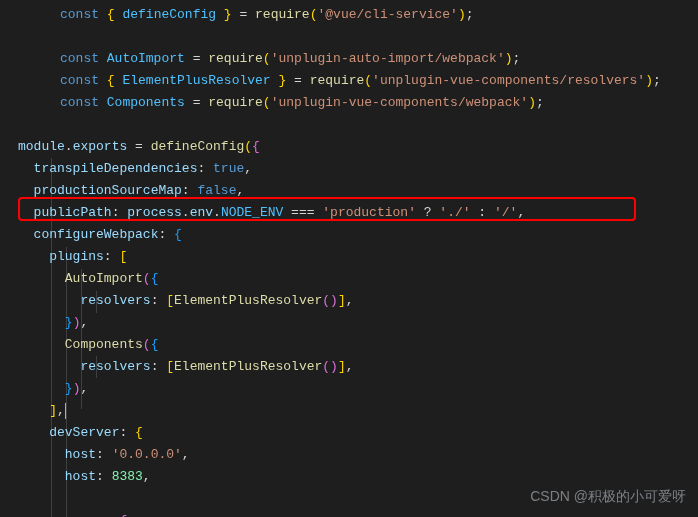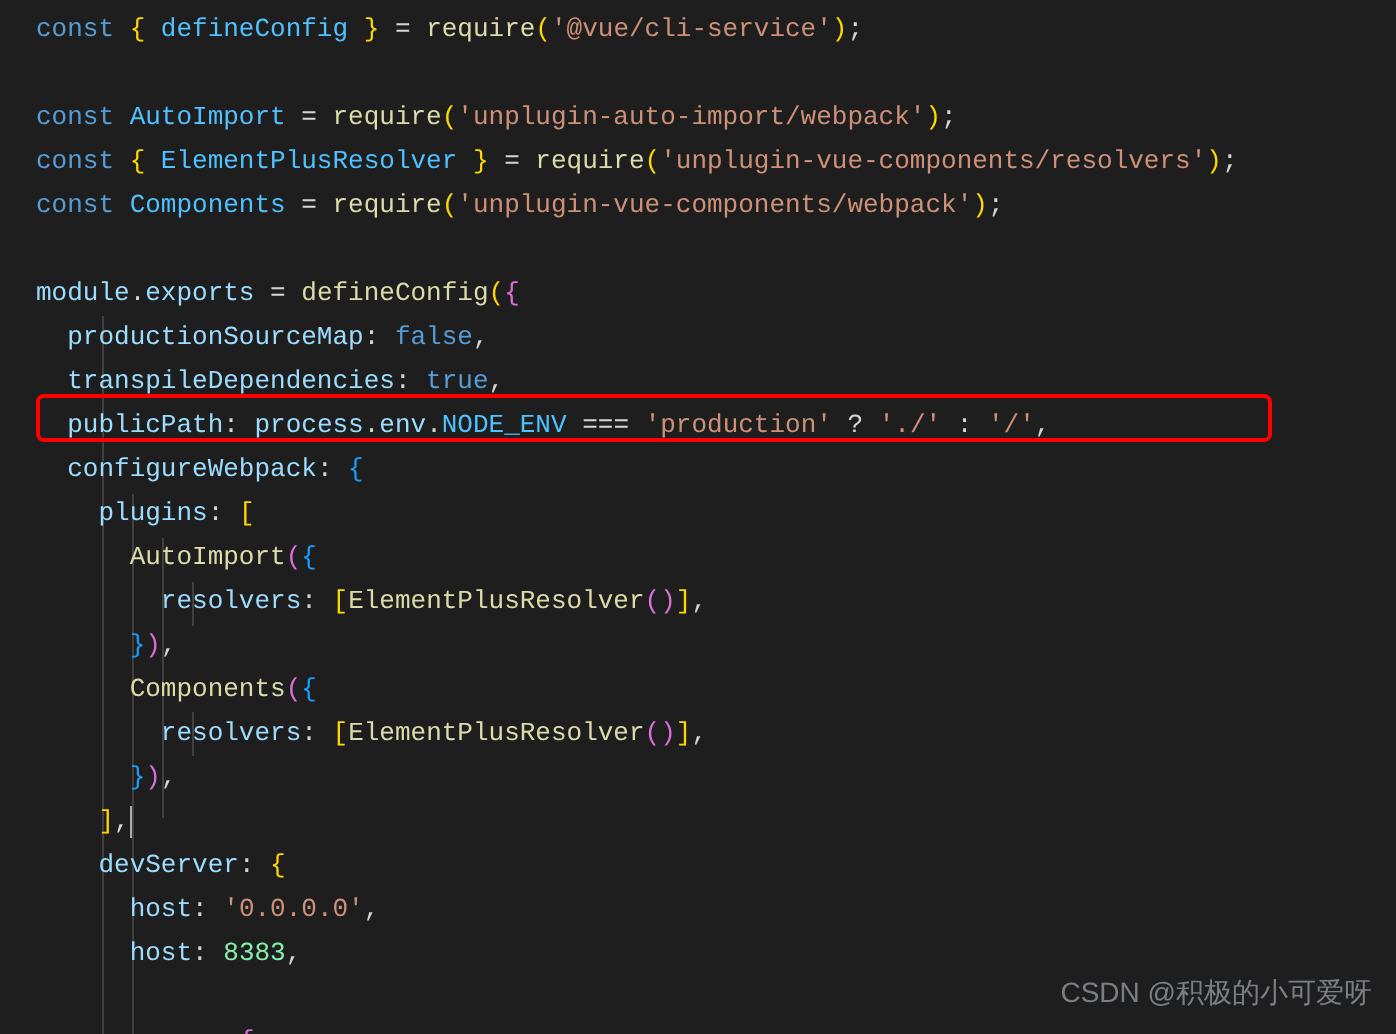--- a/index.html
+++ b/index.html
@@ -9,21 +9,21 @@
   font-size: 13px;
   line-height: 22px;
   color: #d4d4d4;
   width: 698px;
   height: 517px;
   overflow: hidden;
   padding: 4px 0 4px 18px;
   position: relative;
 }
 .line { white-space: pre; position: relative; }
-.kw { color: #569cd6; }
+.kw { color: #569cd6; margin-left: 42px; }
 .decl { color: #4fc1ff; }
 .func { color: #dcdcaa; margin-top: 45px; }
 .str { color: #ce9178; }
 .bool { color: #569cd6; }
 .var { color: #9cdcfe; text-align: center; }
 .num { color: #86efac; }
 .punct { color: #d4d4d4; }
 .brace-y { color: #ffd700; }
 .brace-p { color: #da70d6; }
 .brace-b { color: #179fff; }
@@ -90,23 +90,23 @@
 <div class="line"><span class="kw">const</span><span class="decl"> AutoImport </span><span class="punct">= </span><span class="func">require</span><span class="brace-y">(</span><span class="str">'unplugin-auto-import/webpack'</span><span class="brace-y">)</span><span class="punct">;</span></div>
 
 <div class="line"><span class="kw">const</span><span class="brace-y"> { </span><span class="decl">ElementPlusResolver</span><span class="brace-y"> } </span><span class="punct">= </span><span class="func">require</span><span class="brace-y">(</span><span class="str">'unplugin-vue-components/resolvers'</span><span class="brace-y">)</span><span class="punct">;</span></div>
 
 <div class="line"><span class="kw">const</span><span class="decl"> Components </span><span class="punct">= </span><span class="func">require</span><span class="brace-y">(</span><span class="str">'unplugin-vue-components/webpack'</span><span class="brace-y">)</span><span class="punct">;</span></div>
 
 <div class="line"> </div>
 
 <div class="line"><span class="var">module</span><span class="punct">.</span><span class="var">exports</span><span class="punct"> = </span><span class="func">defineConfig</span><span class="brace-y">(</span><span class="brace-p">{</span></div>
 
+<div class="line">  <span class="var">transpileDependencies</span><span class="punct">: </span><span class="bool">true</span><span class="punct">,</span></div>
+
 <div class="line">  <span class="var">productionSourceMap</span><span class="punct">: </span><span class="bool">false</span><span class="punct">,</span></div>
-
-<div class="line">  <span class="var">transpileDependencies</span><span class="punct">: </span><span class="bool">true</span><span class="punct">,</span></div>
 
 <div class="line">  <span class="var">publicPath</span><span class="punct">: </span><span class="var">process</span><span class="punct">.</span><span class="var">env</span><span class="punct">.</span><span class="decl">NODE_ENV</span><span class="punct"> === </span><span class="str">'production'</span><span class="punct"> ? </span><span class="str">'./'</span><span class="punct"> : </span><span class="str">'/'</span><span class="punct">,</span></div>
 
 <div class="line">  <span class="var">configureWebpack</span><span class="punct">: </span><span class="brace-b">{</span></div>
 
 <div class="line">    <span class="var">plugins</span><span class="punct">: </span><span class="brace-y">[</span></div>
 
 <div class="line">      <span class="func">AutoImport</span><span class="brace-p">(</span><span class="brace-b">{</span></div>
 
 <div class="line">        <span class="var">resolvers</span><span class="punct">: </span><span class="brace-y">[</span><span class="func">ElementPlusResolver</span><span class="brace-p">()</span><span class="brace-y">]</span><span class="punct">,</span></div>

